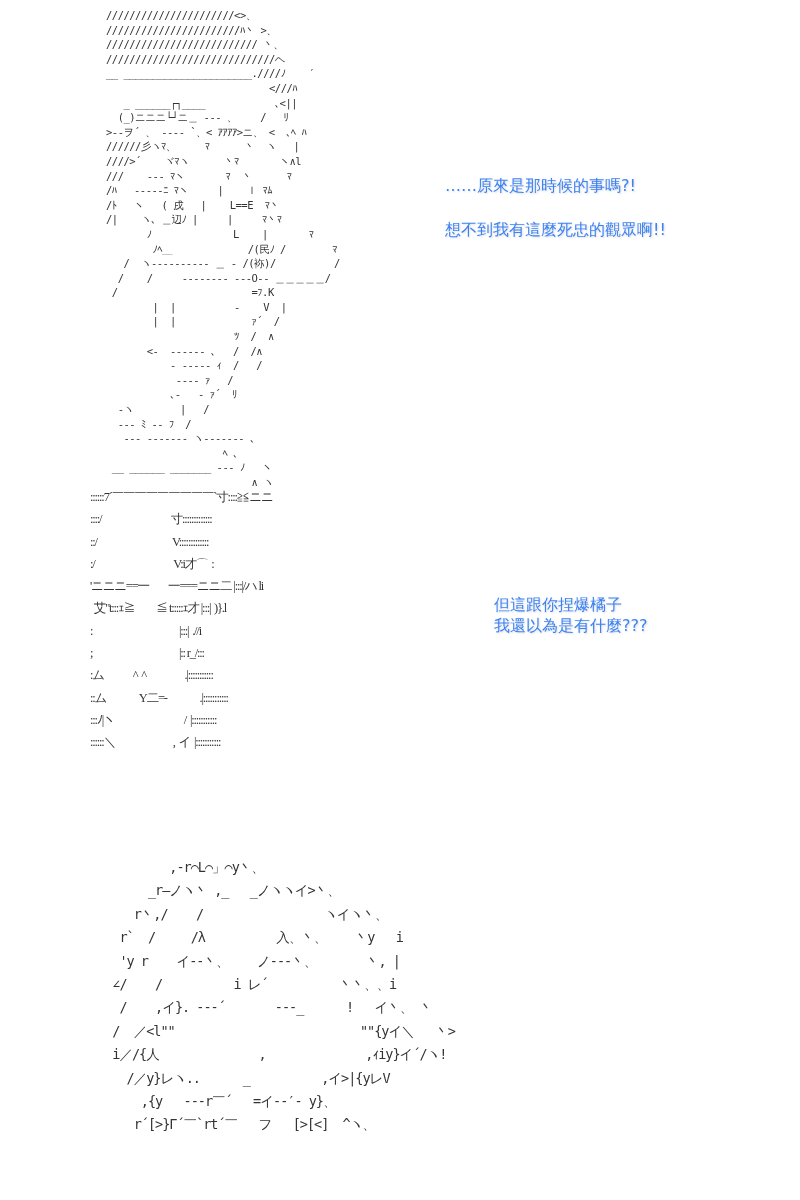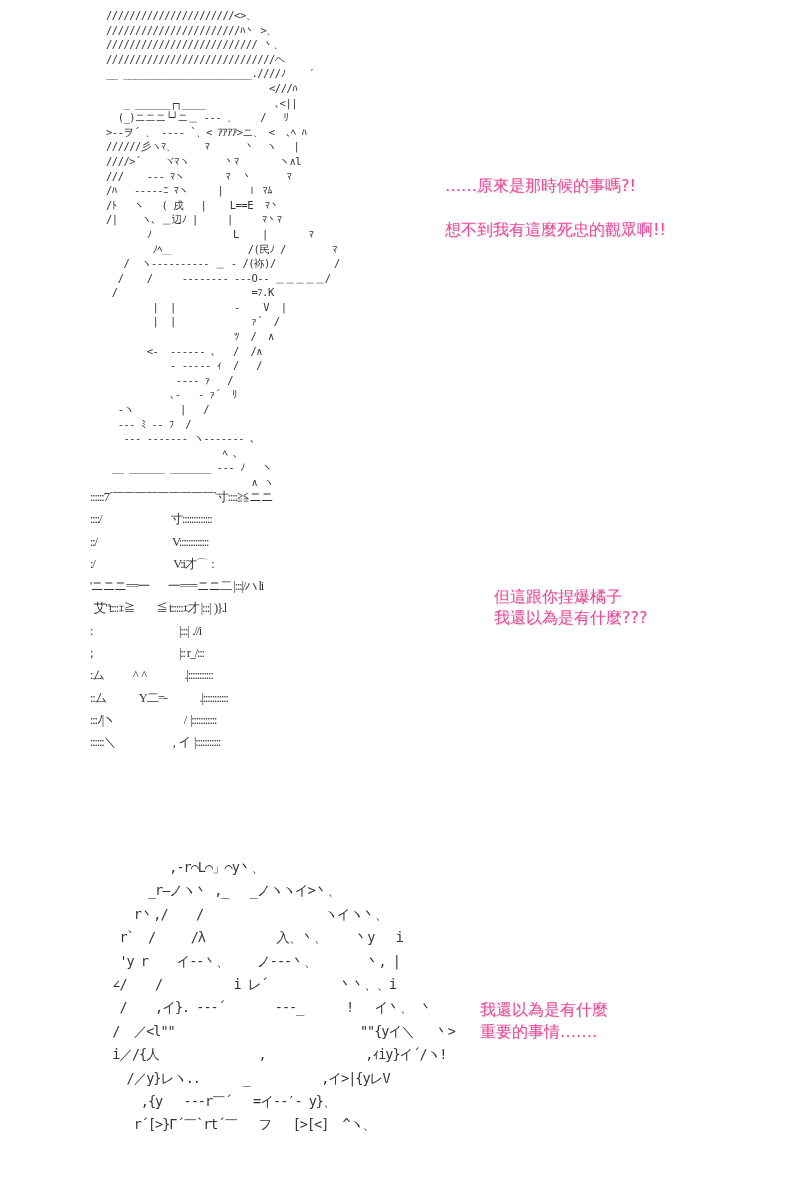--- a/index.html
+++ b/index.html
@@ -28,21 +28,21 @@
       color: #333333;
       letter-spacing: -0.5px;
     }
     .aa1 { left: 106px; top: 8px;  font-size: 10.5px; line-height: 14.6px; }
     .aa2 { left: 90px;  top: 486px; font-size: 12.5px; line-height: 22.3px; letter-spacing: -1.2px; }
     .aa3 { left: 98px;  top: 856px; font-size: 13.5px; line-height: 23.4px; letter-spacing: -1px; }
     .dialogue {
       position: absolute;
       font-family: "DejaVu Sans", sans-serif;
       font-size: 16px;
-      color: #ec4899;
+      color: #3b82f6;
       text-shadow: 1px 1px 2px rgba(0,0,0,0.15);
     }
     .dialogue .line { display: block; white-space: nowrap; }
     .d1 { left: 445px; top: 177px; }
     .d1 .line { line-height: 18px; }
     .d1 .line + .line { margin-top: 26px; }
     .d2 { left: 494px; top: 598px; line-height: 21px; }
     .d3 { left: 480px; top: 999px; line-height: 22px; }
   </style>
 </head>
@@ -94,36 +94,32 @@
 ::/                                       V:::::::::::::
 :/                                         V:i才⌒  :
 'ニニニ==一          一===ニニ二 |:::|/ハ li
   艾"t:::ｪ≧           ≦ t:::::ｪ才 |:::|  )}.l
 :                                             |:::|  .//i
 ;                                             |:: r_/:::
 :ム               ^  ^                    .|:::::::::::
 ::ム                 Y二=-                 .|:::::::::::
 :::ﾉ|ヽ                                    /  |:::::::::::
 ::::::＼                              ,  イ  |:::::::::::</pre>
-  <div class="dialogue d2" style="top:136px;">
+  <div class="dialogue d2" style="top:144px;">
     <span class="line">但這跟你捏爆橘子</span>
     <span class="line">我還以為是有什麼???</span>
   </div>
 </section>
 
 <section class="panel" style="top:820px; height:380px;">
   <pre class="aa aa3" style="top:36px;">          ,-r⌒L⌒」⌒y丶、
        _r―ノヽ丶 ,_   _ノヽヽイ&gt;丶、
      r丶,/    /                 ヽイヽ丶、
    r`  /     /λ          入、丶、    丶y   i
    'y r    イ--丶、    ノ---丶、       丶, |
   ∠/    /          i レ´          丶丶、、i
    /    ,イ}. ‐‐‐´       ‐‐‐_      !   イ丶、 丶
   /  ／&lt;l""                          ""{yイ＼   丶&gt;
   i／/{人              ,              ,ｨiy}イ´/ヽ!
     /／y}レヽ..      _          ,イ&gt;|{yレV
       ,{y   ‐‐‐r￣´   =イ‐‐′‐ y}、
      r´[&gt;}Γ´￣`rt´￣   フ   [&gt;[&lt;]  ^ヽ、</pre>
-  <div class="dialogue d3" style="top:179px;">
-    <span class="line">我還以為是有什麼</span>
-    <span class="line">重要的事情…….</span>
-  </div>
 </section>
 
 </body></html>

